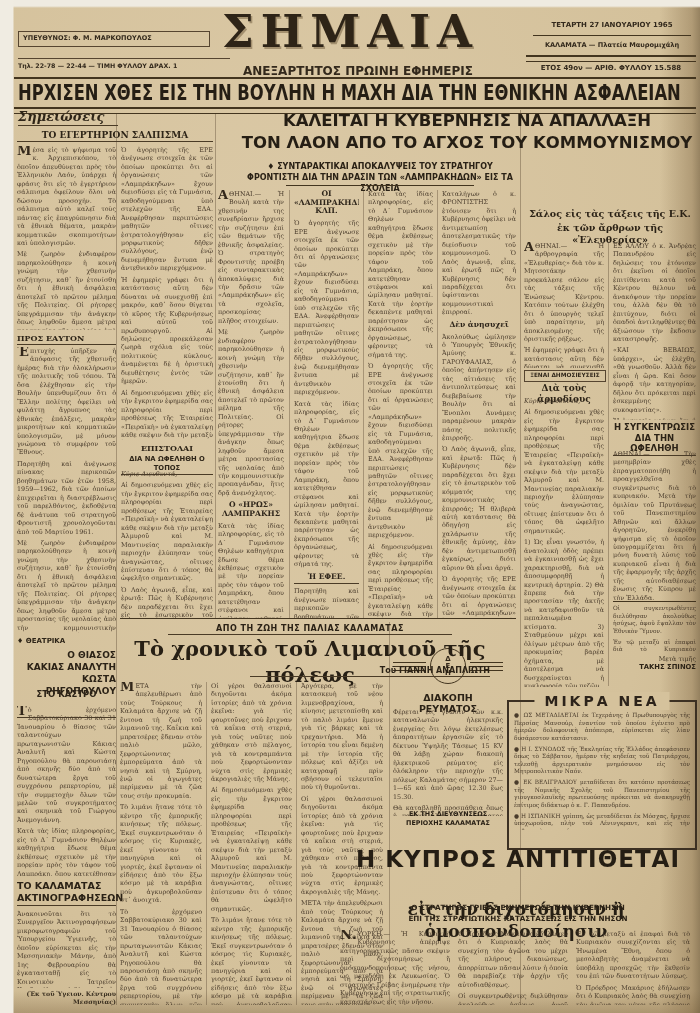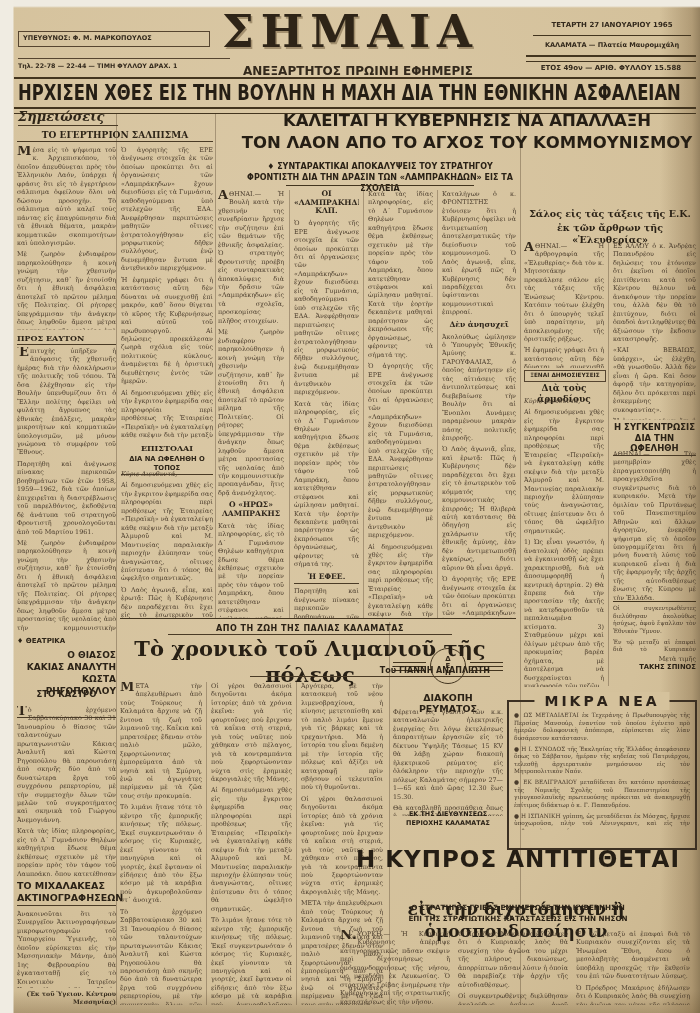--- a/index.html
+++ b/index.html
@@ -108,21 +108,21 @@
     <div>ΚΩΣΤΑ ΡΗΓΟΠΟΥΛΟΥ</div>
   </div>
   <div class="abs ctr" style="left:17px;top:689px;width:99px;font:bold 8.5px/11px 'DejaVu Sans',sans-serif;color:#2b2216;border-bottom:1px solid #4a3b26;padding-bottom:17px;">ΣΤΟ ΚΑΣΤΡΟ</div>
   <div class="abs body" style="left:17px;top:706px;width:99px;height:170px;">
     <p class="drop">Τὸ ἐρχόμενο Σαββατοκύριακο 30 καὶ 31 Ἰανουαρίου ὁ θίασος τῶν ταλαντούχων πρωταγωνιστῶν Κάκιας Ἀναλυτῆ καὶ Κώστα Ρηγοπούλου θὰ παρουσιάσῃ ἀπὸ σκηνῆς δύο ἀπὸ τὰ δυνατώτερα ἔργα τοῦ συγχρόνου ρεπερτορίου, μὲ τὴν συμμετοχὴν ὅλων τῶν μελῶν τοῦ συγκροτήματος καὶ σκηνικὰ τοῦ Γιώργου Ἀνεμογιάννη.</p>
     <p>Κατὰ τὰς ἰδίας πληροφορίας, εἰς τὸ Δ´ Γυμνάσιον Θηλέων καθηγήτρια ἔδωσε θέμα ἐκθέσεως σχετικὸν μὲ τὴν πορείαν πρὸς τὸν τάφον τοῦ Λαμπράκη, ὅπου κατετέθησαν στέφανοι καὶ ὡμίλησαν μαθηταί. Κατὰ τὴν ἑορτὴν δεκαπέντε μαθηταὶ παρέστησαν ὡς ἐκπρόσωποι τῆς ὀργανώσεως, φέροντες τὰ σήματά της.</p>
 
   </div>
 
   <div class="abs" style="left:17px;top:880px;width:99px;font:bold 9.5px/12px 'DejaVu Sans',sans-serif;color:#2b2216;">
-    <div>ΤΟ ΜΙΧΑΛΑΚΕΑΣ</div>
+    <div>ΤΟ ΚΑΛΑΜΑΤΑΣ</div>
     <div style="border-bottom:1px solid #4a3b26;padding-bottom:1px;">ΑΚΤΙΝΟΓΡΑΦΗΣΕΩΝ</div>
   </div>
   <div class="abs body" style="left:17px;top:910px;width:99px;height:78px;">
     <p>Ἀνακοινοῦται ὅτι τὸ Συνεργεῖον Ἀκτινογραφήσεων μικροφωτογραφιῶν τοῦ Ὑπουργείου Ὑγιεινῆς, τὸ ὁποῖον εὑρίσκεται εἰς τὴν Μεσσηνιακὴν Μάνην, ἀπὸ 1ης Φεβρουαρίου θὰ ἐγκατασταθῇ εἰς τὸ Κοινοτικὸν Ἰατρεῖον Καρδαμύλης καὶ θὰ προβῇ εἰς τὴν ἀκτινογράφησιν τῶν κατοίκων τῆς περιοχῆς.</p>
 
   </div>
   <div class="abs" style="left:17px;top:990px;width:99px;text-align:right;font:bold 6.2px/8px 'DejaVu Serif',serif;color:#3a2f20;">(Ἐκ τοῦ Ὑγειον. Κέντρου Μεσσηνίας)</div>
 
   <div class="abs ctr sans bold" style="left:238px;top:111px;width:458px;font-size:16.5px;color:#251e14;">ΚΑΛΕΙΤΑΙ Η ΚΥΒΕΡΝΗΣΙΣ ΝΑ ΑΠΑΛΛΑΞΗ</div>
   <div class="abs ctr sans bold" style="left:238px;top:133px;width:458px;font-size:16.5px;color:#251e14;">ΤΟΝ ΛΑΟΝ ΑΠΟ ΤΟ ΑΓΧΟΣ ΤΟΥ ΚΟΜΜΟΥΝΙΣΜΟΥ</div>

